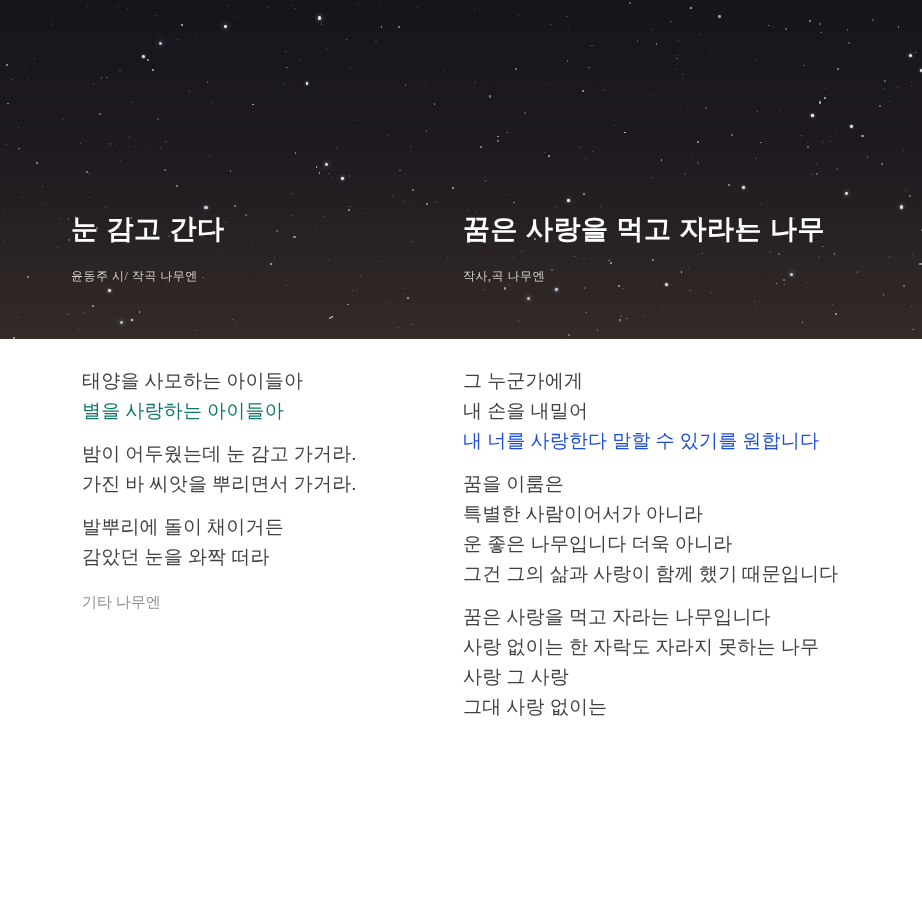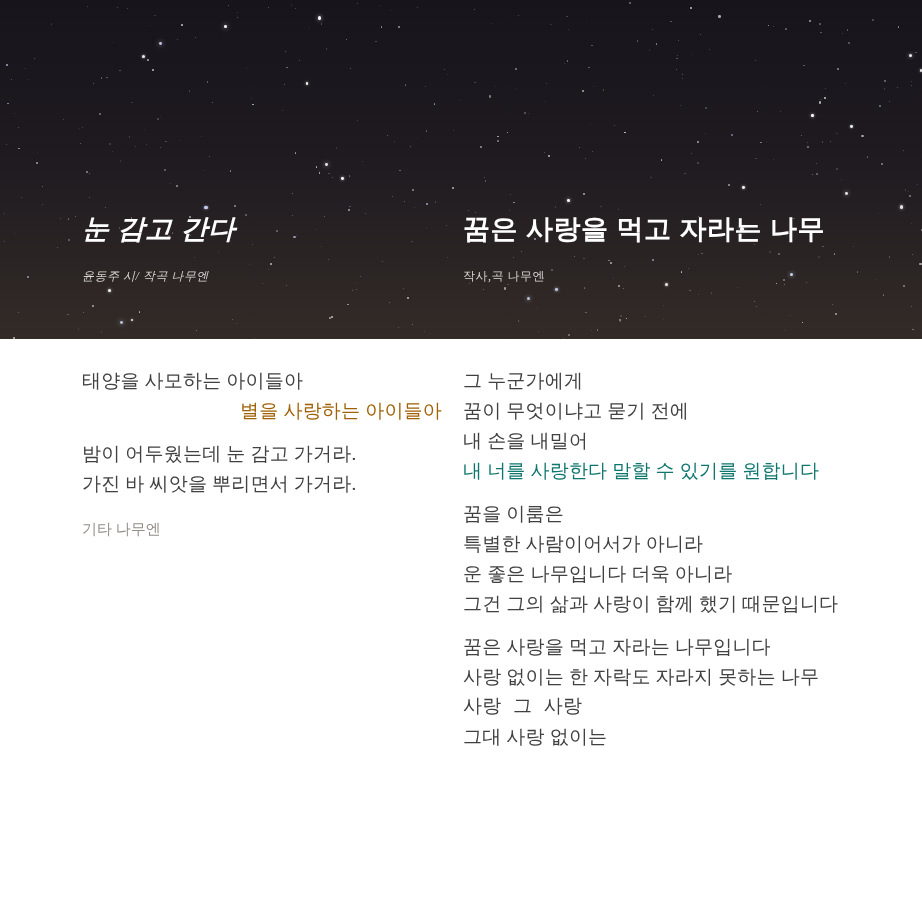--- a/index.html
+++ b/index.html
@@ -17,21 +17,21 @@
   .hero {
     position: absolute;
     left: 0; top: 0;
     width: 922px; height: 339px;
     overflow: hidden;
   }
   .stars { position: absolute; inset: 0; }
   .stars i { position: absolute; display: block; border-radius: 50%; }
 
   .hero-col { position: absolute; top: 213px; }
-  .hero-col.left  { left: 82px; font-style: italic; }
+  .hero-col.left  { left: 71px; }
   .hero-col.right { left: 463px; }
 
   .song-title {
     margin: 0;
     font-family: "Liberation Sans", "DejaVu Sans", sans-serif;
     font-weight: 700;
     font-size: 27px;
     line-height: 33px;
     letter-spacing: 0.5px;
   }
@@ -506,43 +506,46 @@
 
     <div class="hero-col right">
       <h1 class="song-title" style="color: rgb(255, 255, 255);">꿈은 사랑을 먹고 자라는 나무</h1>
       <div class="song-credit" style="color: rgb(217, 213, 210);">작사,곡 나무엔</div>
     </div>
   </div>
 
   <div class="col left">
     <div class="stanza">
       <div class="line" style="color: rgb(65, 65, 65);">태양을 사모하는 아이들아</div>
-      <div class="line" style="color: #a16207; text-align: right;">별을 사랑하는 아이들아</div>
+      <div class="line" style="color: #0f766e;">별을 사랑하는 아이들아</div>
     </div>
     <div class="stanza">
       <div class="line" style="color: rgb(65, 65, 65);">밤이 어두웠는데 눈 감고 가거라.</div>
       <div class="line" style="color: rgb(65, 65, 65);">가진 바 씨앗을 뿌리면서 가거라.</div>
     </div>
+    <div class="stanza">
+      <div class="line" style="color: rgb(65, 65, 65);">발뿌리에 돌이 채이거든</div>
+      <div class="line" style="color: rgb(65, 65, 65);">감았던 눈을 와짝 떠라</div>
+    </div>
     <div class="poem-credit" style="color: rgb(147, 142, 137);">기타 나무엔</div>
   </div>
 
   <div class="col right">
     <div class="stanza">
       <div class="line" style="color: rgb(65, 65, 65);">그 누군가에게</div>
-      <div class="line" style="color: rgb(65, 65, 65);">꿈이 무엇이냐고 묻기 전에</div>
       <div class="line" style="color: rgb(65, 65, 65);">내 손을 내밀어</div>
-      <div class="line" style="color: #0f766e;">내 너를 사랑한다 말할 수 있기를 원합니다</div>
+      <div class="line" style="color: #1d4ed8;">내 너를 사랑한다 말할 수 있기를 원합니다</div>
     </div>
     <div class="stanza">
       <div class="line" style="color: rgb(65, 65, 65);">꿈을 이룸은</div>
       <div class="line" style="color: rgb(65, 65, 65);">특별한 사람이어서가 아니라</div>
       <div class="line" style="color: rgb(65, 65, 65);">운 좋은 나무입니다 더욱 아니라</div>
       <div class="line" style="color: rgb(65, 65, 65);">그건 그의 삶과 사랑이 함께 했기 때문입니다</div>
     </div>
     <div class="stanza">
       <div class="line" style="color: rgb(65, 65, 65);">꿈은 사랑을 먹고 자라는 나무입니다</div>
       <div class="line" style="color: rgb(65, 65, 65);">사랑 없이는 한 자락도 자라지 못하는 나무</div>
-      <div class="line" style="color: rgb(65, 65, 65); font-family: Liberation Mono, monospace;">사랑 그 사랑</div>
+      <div class="line" style="color: rgb(65, 65, 65);">사랑 그 사랑</div>
       <div class="line" style="color: rgb(65, 65, 65);">그대 사랑 없이는</div>
     </div>
   </div>
 
 </div>
 
 </body></html>

